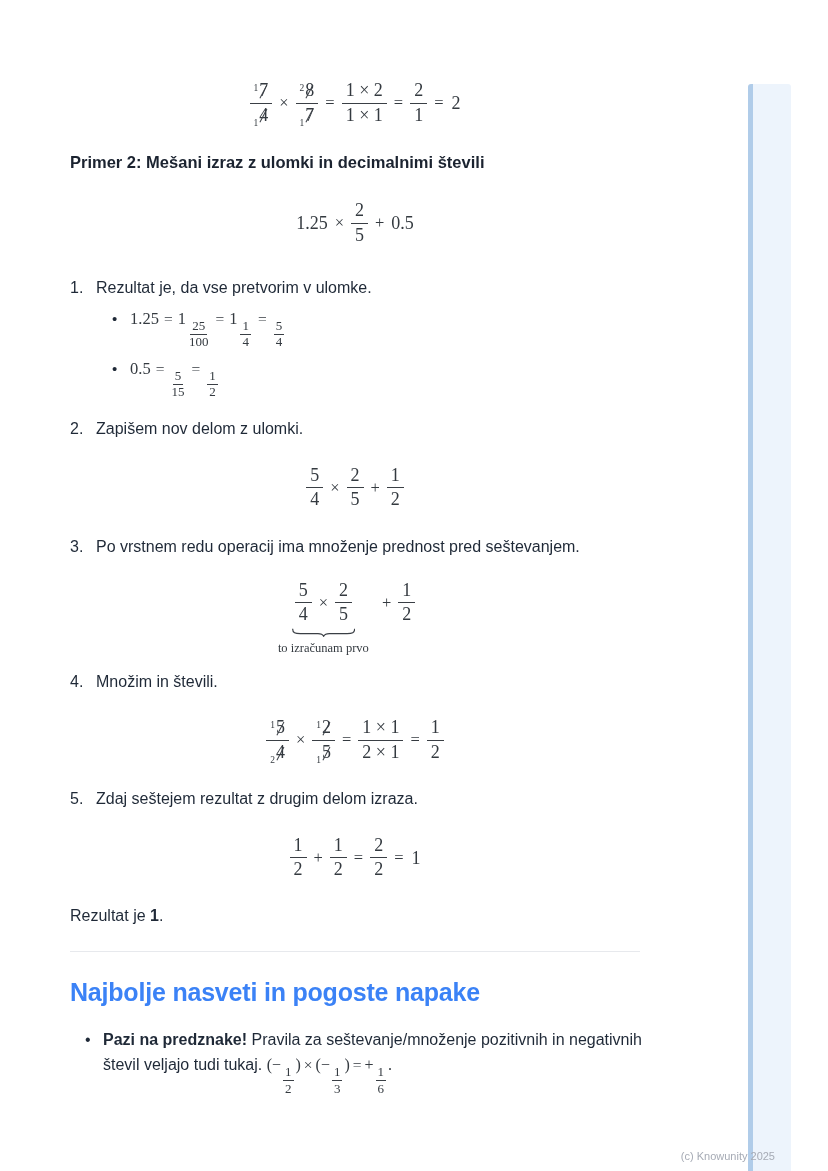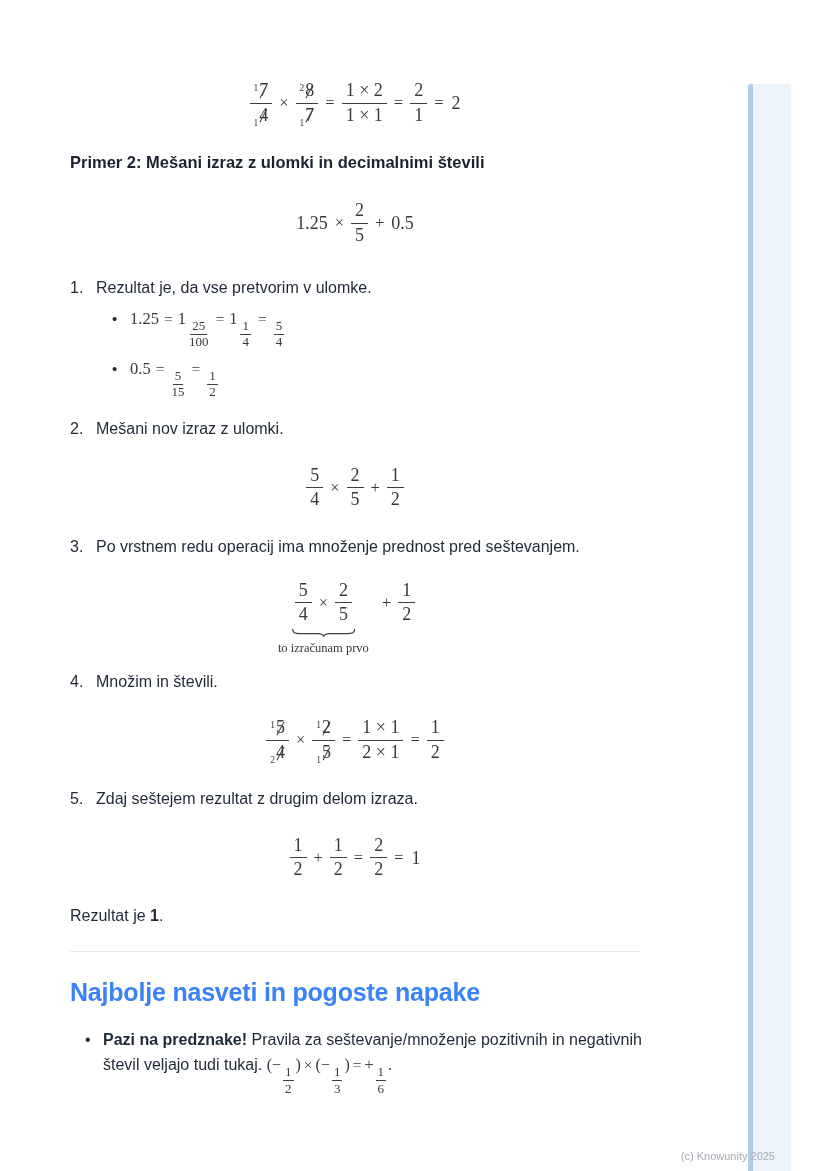--- a/index.html
+++ b/index.html
@@ -151,21 +151,21 @@
                   <span class="d">15</span>
                 </span><span class="op">=</span><span class="sf">
                   <span class="n">1</span>
                   <span class="d">2</span>
                 </span></span>
           </li>
         </ul>
       </li>
 
       <li class="step">
-        <span class="step-num">2.</span><span>Mešani nov izraz z ulomki.</span>
+        <span class="step-num">2.</span><span>Zapišem nov delom z ulomki.</span>
         <div class="math-display m-new">
           <span class="fr">
               <span class="n">5</span>
               <span class="d">4</span>
             </span>
           <span class="op">×</span>
           <span class="fr">
               <span class="n">2</span>
               <span class="d">5</span>
             </span>

